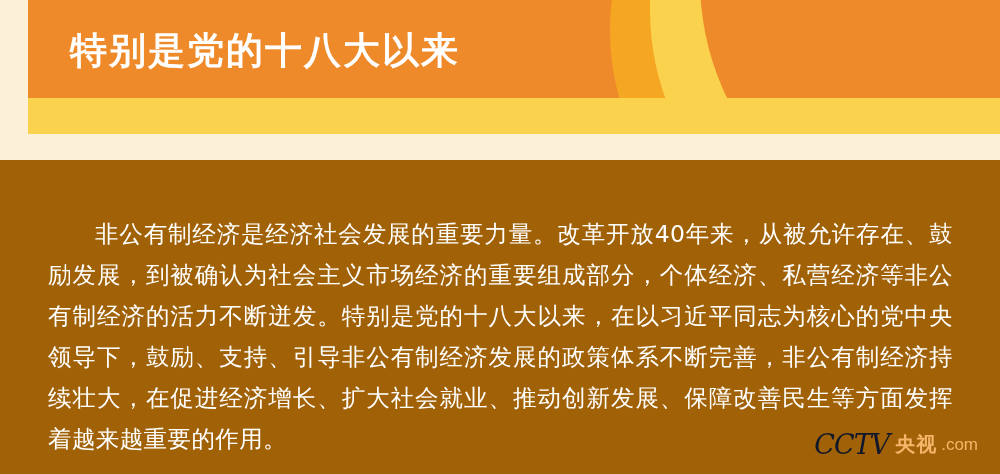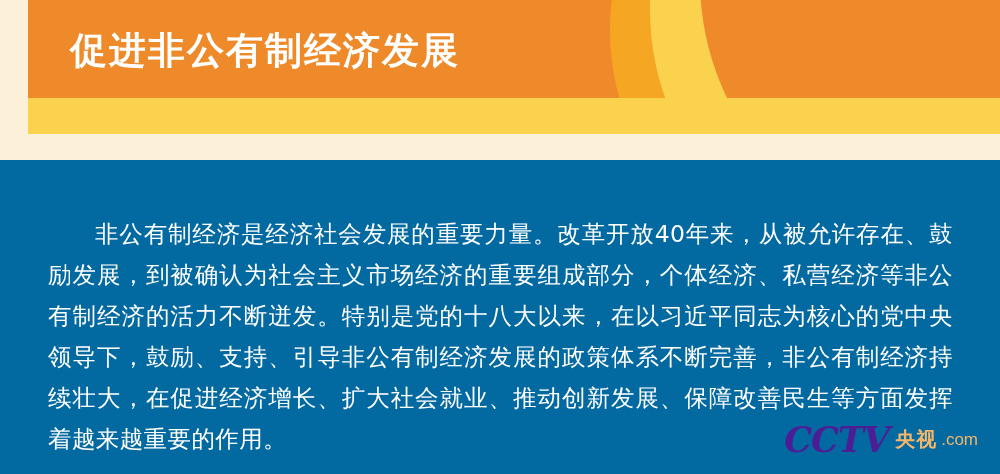--- a/index.html
+++ b/index.html
@@ -89,21 +89,21 @@
     z-index: 5;
   }
 
   
   .body-area {
     position: absolute;
     left: 0;
     top: 160px;
     width: 1000px;
     height: 314px;
-    background: #0369a1;
+    background: #a16207;
   }
   .body-text {
     position: absolute;
     left: 48px;
     top: 30px;
     width: 905px;
     color: #ffffff;
     font-size: 23.5px;
     line-height: 41px;
     text-align: justify;
@@ -117,23 +117,23 @@
     right: 22px;
     bottom: 14px;
     display: flex;
     align-items: center;
     gap: 6px;
     z-index: 6;
   }
   .logo-cctv {
     font-family: "DejaVu Serif", "Liberation Serif", serif;
     font-style: italic;
-    font-weight: bold;
-    font-size: 35px;
-    color: #4c1d95;
+    font-weight: normal;
+    font-size: 27px;
+    color: #0f172a;
     letter-spacing: -1px;
   }
   .logo-cn {
     font-size: 20px;
     font-weight: bold;
     color: #f3b66a;
     letter-spacing: 1px;
   }
   .logo-com {
     font-family: Liberation Sans, sans-serif;
@@ -147,21 +147,21 @@
 
 <div class="page">
 
   <div class="banner">
     <div class="swoosh swoosh-a"></div>
     <div class="swoosh swoosh-b"></div>
     <div class="swoosh swoosh-c"></div>
     <div class="banner-bottom-strip"></div>
     <div class="banner-bottom-strip2"></div>
     <div class="banner-left-bar"></div>
-    <div class="banner-title">促进非公有制经济发展</div>
+    <div class="banner-title">特别是党的十八大以来</div>
   </div>
 
   <div class="body-area">
     <p class="body-text">非公有制经济是经济社会发展的重要力量。改革开放40年来，从被允许存在、鼓励发展，到被确认为社会主义市场经济的重要组成部分，个体经济、私营经济等非公有制经济的活力不断迸发。特别是党的十八大以来，在以习近平同志为核心的党中央领导下，鼓励、支持、引导非公有制经济发展的政策体系不断完善，非公有制经济持续壮大，在促进经济增长、扩大社会就业、推动创新发展、保障改善民生等方面发挥着越来越重要的作用。</p>
   </div>
 
   <div class="logo">
     <span class="logo-cctv">CCTV</span>
     <span class="logo-cn">央视</span>
     <span class="logo-com">.com</span>

